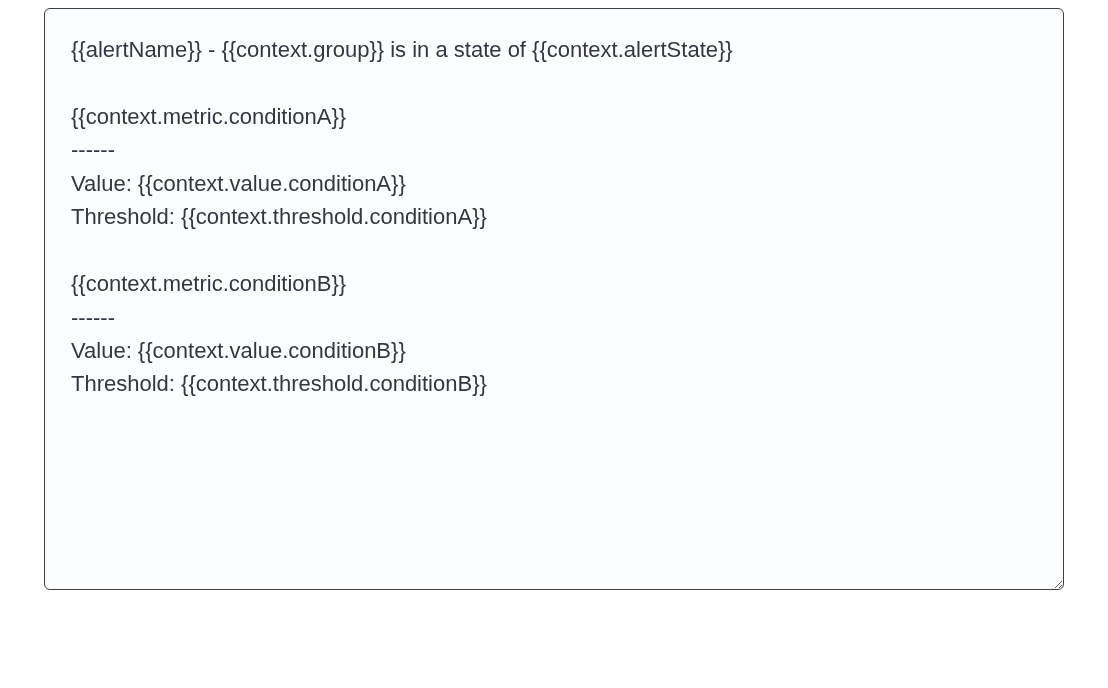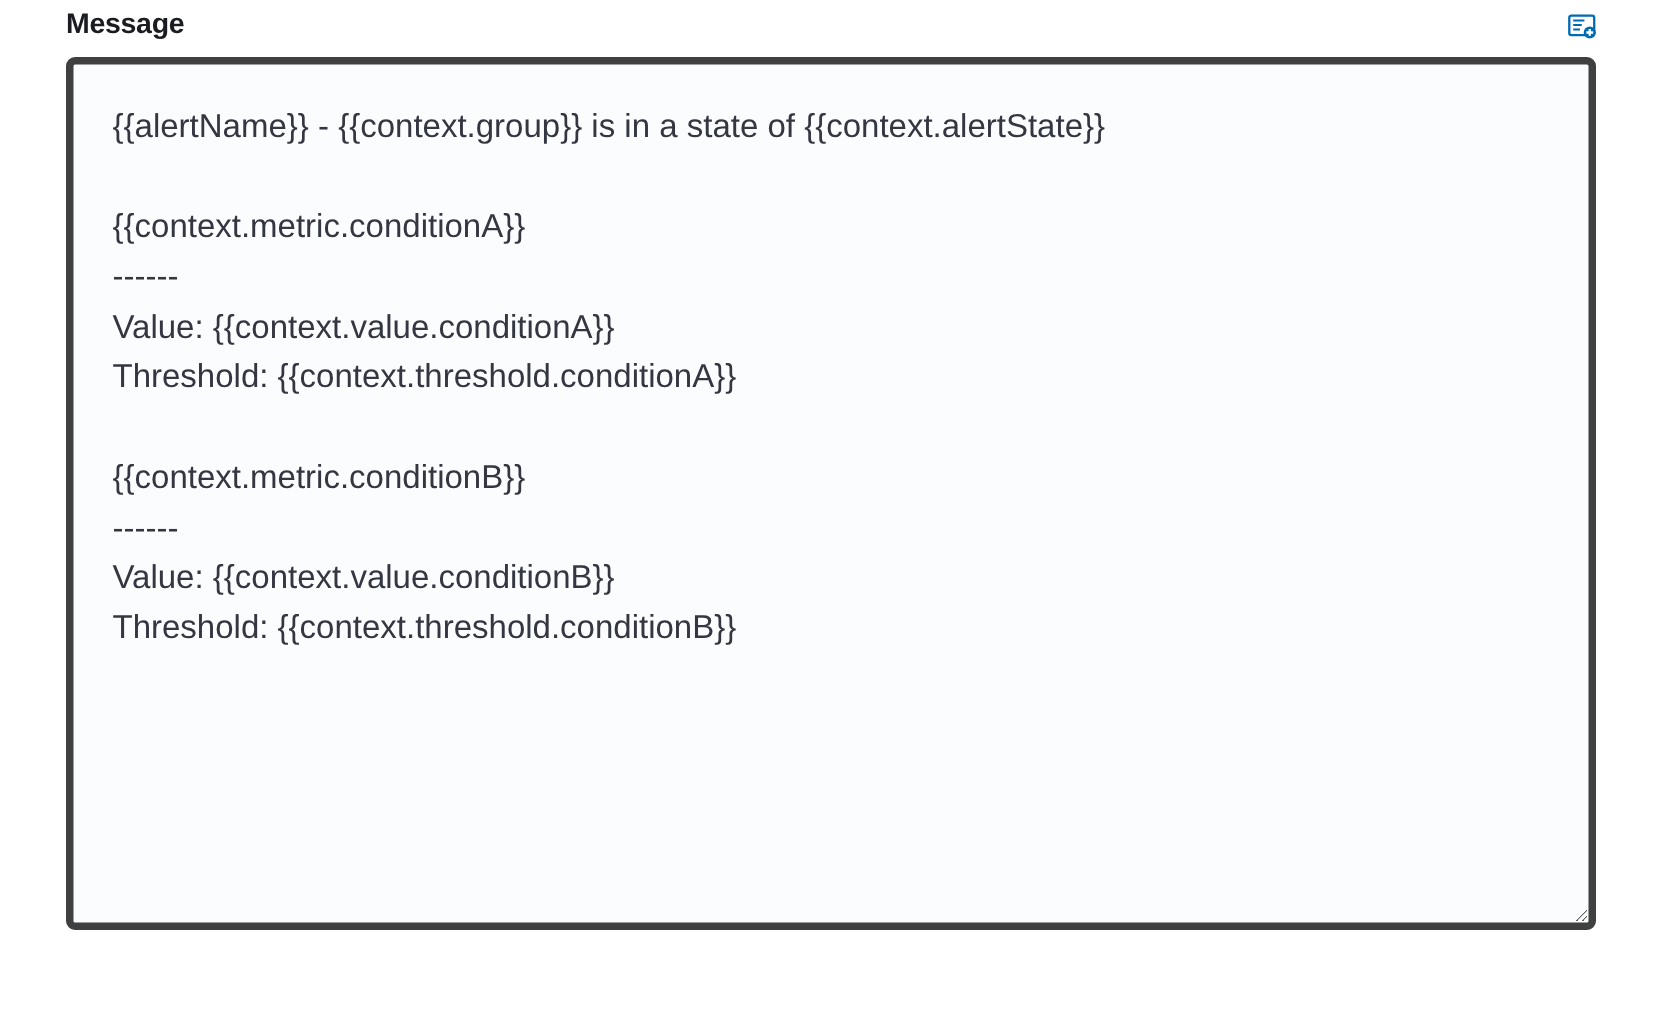--- a/index.html
+++ b/index.html
@@ -45,46 +45,32 @@
     }
     .message-textarea {
       width: 100%;
       height: 582px;
       padding: 24px 26px;
       font-family: -apple-system, BlinkMacSystemFont, 'Segoe UI', Helvetica, Arial, sans-serif;
       font-size: 22px;
       line-height: 1.52;
       color: #343741;
       background: #fbfcfd;
-      border: 5px solid #404040;
+      border: 1px solid #404040;
       border-radius: 6px;
       resize: both;
       outline: none;
       white-space: pre-wrap;
       overflow: auto;
     }
   </style>
 </head>
 <body>
 
 <div class="container">
-  <div class="header-row">
-    <label class="label">Message</label>
-    <div class="variable-btn">
-      <svg width="19" height="19" viewBox="0 0 16 16" fill="none">
-        <rect x="1" y="2" width="14" height="11" rx="1.2" stroke="#006bb4" stroke-width="1.3" fill="none"></rect>
-        <line x1="3.2" y1="4.8" x2="9.5" y2="4.8" stroke="#006bb4" stroke-width="1.2"></line>
-        <line x1="3.2" y1="7.3" x2="8" y2="7.3" stroke="#006bb4" stroke-width="1.2"></line>
-        <line x1="3.2" y1="9.8" x2="7" y2="9.8" stroke="#006bb4" stroke-width="1.2"></line>
-        <circle cx="12.5" cy="11.5" r="3.4" fill="#006bb4"></circle>
-        <line x1="12.5" y1="9.6" x2="12.5" y2="13.4" stroke="#ffffff" stroke-width="1.3"></line>
-        <line x1="10.6" y1="11.5" x2="14.4" y2="11.5" stroke="#ffffff" stroke-width="1.3"></line>
-      </svg>
-    </div>
-  </div>
   <div class="textarea-wrapper">
     <textarea class="message-textarea" style="">{{alertName}} - {{context.group}} is in a state of {{context.alertState}}
 
 {{context.metric.conditionA}}
 ------
 Value: {{context.value.conditionA}}
 Threshold: {{context.threshold.conditionA}}
 
 {{context.metric.conditionB}}
 ------

